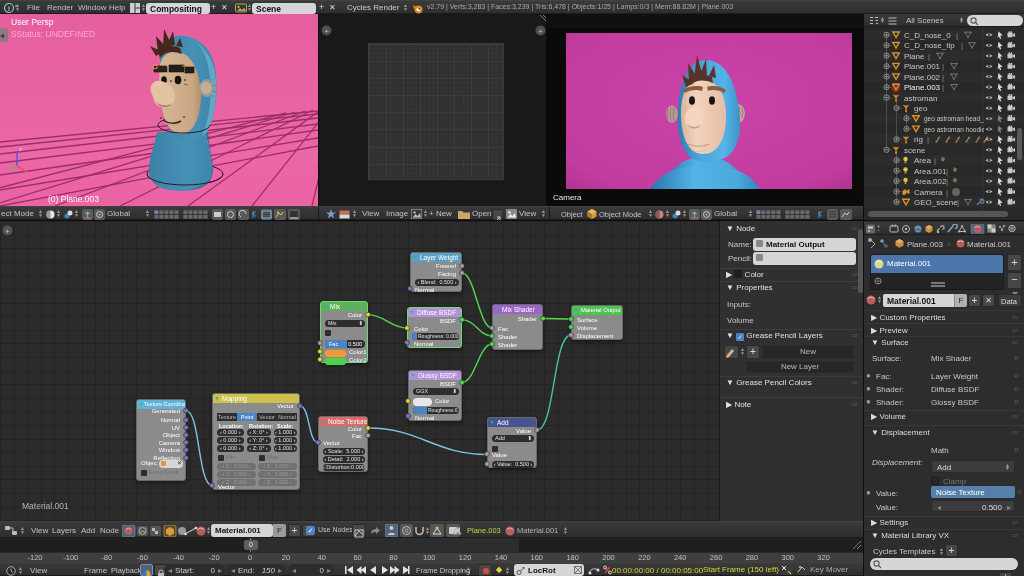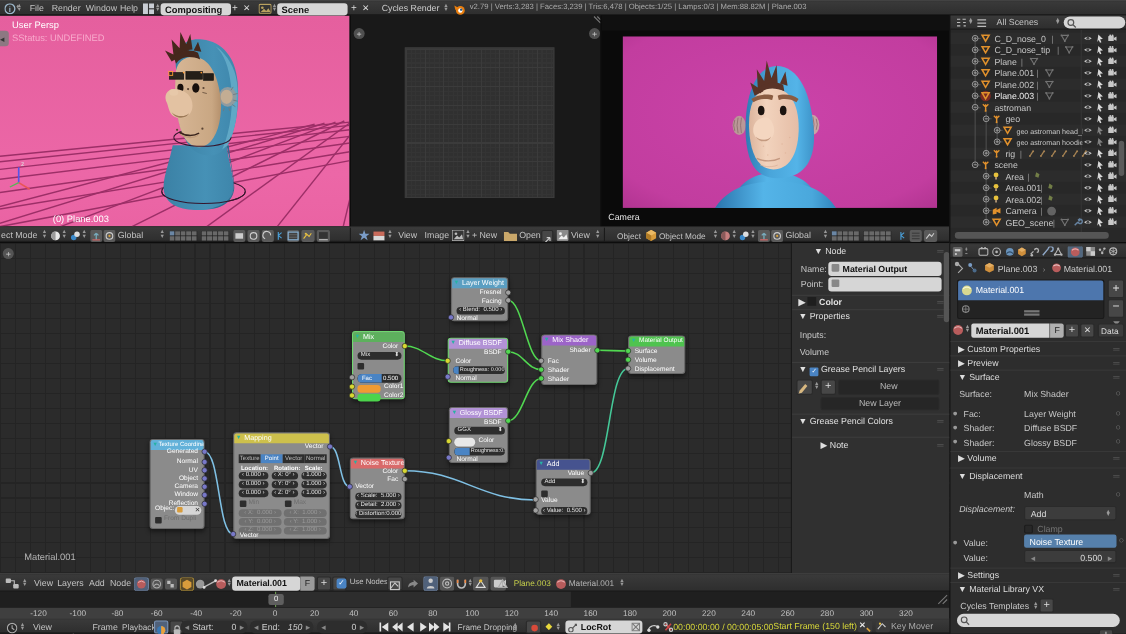--- a/index.html
+++ b/index.html
@@ -1047,49 +1047,49 @@
     </g>
   </svg>
 
   <span class="abs" style="left:22px;top:280px;color:#b5b5b5;font-size:8.5px;">Material.001</span>
   <svg class="abs" style="left:2px;top:4px;" width="11" height="11">
         <circle cx="5.5" cy="5.5" r="5" fill="#666" opacity="0.7"></circle>
         <text x="5.5" y="8.5" font-size="8" fill="#ccc" text-anchor="middle">+</text>
       </svg>
 
   <div class="abs" style="left:719px;top:0;width:144px;height:301px;background:#303030;border-left:1px solid #191919;font-size:8px;color:#c8c8c8;">
-    <span class="abs" style="left:20px;top:3px;color:#e0e0e0;">▼ Node</span>
+    <span class="abs" style="left:6px;top:3px;color:#e0e0e0;">▼ Node</span>
         <span class="abs" style="left:132px;top:3px;color:#555;">═</span>
     <span class="abs" style="left:8px;top:19px;">Name:</span>
     <div class="abs field" style="left:33px;top:17px;width:103px;height:13px;padding:2px 3px;font-size:8px;"><span style="display:inline-block;width:7px;height:7px;background:#888;border-radius:1px;margin-right:3px;"></span>Material Output</div>
-    <span class="abs" style="left:8px;top:33px;">Point:</span>
+    <span class="abs" style="left:8px;top:33px;">Pencil:</span>
     <div class="abs field" style="left:33px;top:31px;width:103px;height:13px;padding:2px 3px;font-size:8px;"><span style="display:inline-block;width:7px;height:7px;background:#888;border-radius:1px;"></span></div>
     <div class="abs" style="left:0;top:47px;width:144px;height:1px;background:#3c3c3c;"></div>
-    <span class="abs" style="left:6px;top:49px;color:#e0e0e0;font-weight:bold;">▶ <span style="display:inline-block;width:8px;height:8px;background:#1e1e1e;vertical-align:-1px;"></span> Color</span>
+    <span class="abs" style="left:6px;top:49px;color:#e0e0e0;">▶ <span style="display:inline-block;width:8px;height:8px;background:#1e1e1e;vertical-align:-1px;"></span> Color</span>
         <span class="abs" style="left:132px;top:49px;color:#555;">═</span>
     <div class="abs" style="left:0;top:60px;width:144px;height:1px;background:#3c3c3c;"></div>
     <span class="abs" style="left:6px;top:62px;color:#e0e0e0;">▼ Properties</span>
         <span class="abs" style="left:132px;top:62px;color:#555;">═</span>
     <span class="abs" style="left:7px;top:79px;">Inputs:</span>
     <span class="abs" style="left:7px;top:95px;">Volume</span>
     <div class="abs" style="left:0;top:108px;width:144px;height:1px;background:#3c3c3c;"></div>
     <span class="abs" style="left:6px;top:110px;color:#e0e0e0;">▼ <span style="display:inline-block;width:8px;height:8px;background:#4a84c4;border-radius:1px;vertical-align:-1px;text-align:center;line-height:8px;color:#fff;font-size:6px;">✓</span> Grease Pencil Layers</span>
         <span class="abs" style="left:132px;top:110px;color:#555;">═</span>
     <div class="abs dbtn" style="left:4px;top:124px;width:15px;height:14px;"><svg width="13" height="12">
             <path d="M2 9l5-6 2 2-5 6-3 1z" fill="#d8b880"></path>
           </svg></div>
     <span class="abs updown" style="left:20px;top:127px;">▲<br>▼</span>
     <div class="abs dbtn" style="left:26px;top:124px;width:14px;height:14px;text-align:center;line-height:12px;font-size:10px;">+</div>
     <div class="abs dbtn" style="left:42px;top:124px;width:92px;height:14px;background:#262626;text-align:center;line-height:12px;color:#bbb;">New</div>
     <div class="abs dbtn" style="left:26px;top:140px;width:108px;height:12px;background:#262626;text-align:center;line-height:10px;color:#bbb;">New Layer</div>
     <div class="abs" style="left:0;top:155px;width:144px;height:1px;background:#3c3c3c;"></div>
     <span class="abs" style="left:6px;top:157px;color:#e0e0e0;">▼ Grease Pencil Colors</span>
         <span class="abs" style="left:132px;top:157px;color:#555;">═</span>
     <div class="abs" style="left:0;top:176px;width:144px;height:1px;background:#3c3c3c;"></div>
-    <span class="abs" style="left:6px;top:179px;color:#e0e0e0;margin-left:20px;">▶ Note</span>
+    <span class="abs" style="left:6px;top:179px;color:#e0e0e0;">▶ Note</span>
         <span class="abs" style="left:132px;top:179px;color:#555;">═</span>
     <div class="abs" style="left:138px;top:8px;width:5px;height:64px;background:#555;border-radius:2.5px;"></div>
   </div>
 </div>
 <div class="abs hdr" id="nodehdr" style="left:0;top:521px;width:863px;height:17px;">
   <svg class="abs" style="left:5px;top:3px;" width="14" height="11">
         <rect x="0" y="1" width="5" height="4" rx="1" fill="#bbb"></rect>
         <rect x="7" y="6" width="5" height="4" rx="1" fill="#bbb"></rect>
         <path d="M5 3h3v5" stroke="#bbb" fill="none"></path>
       </svg>

